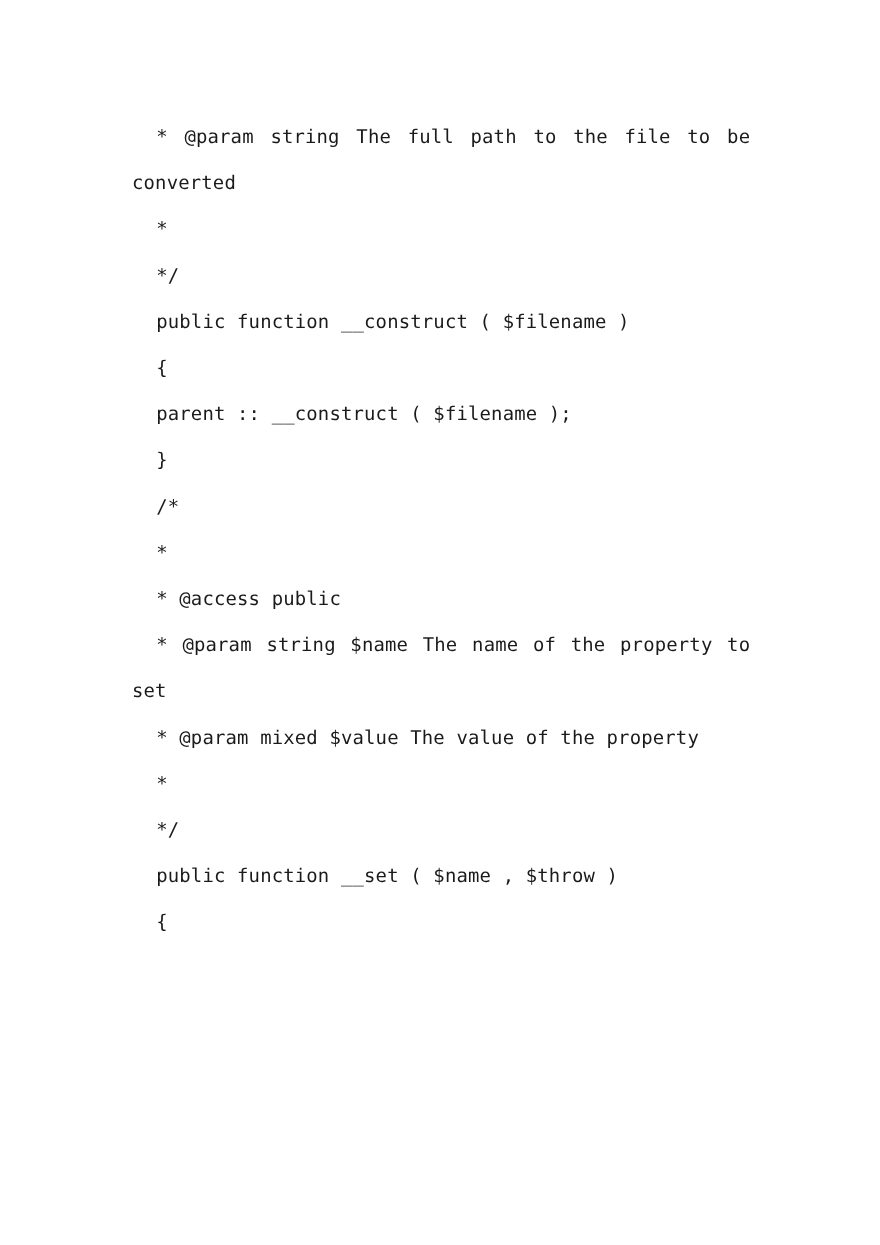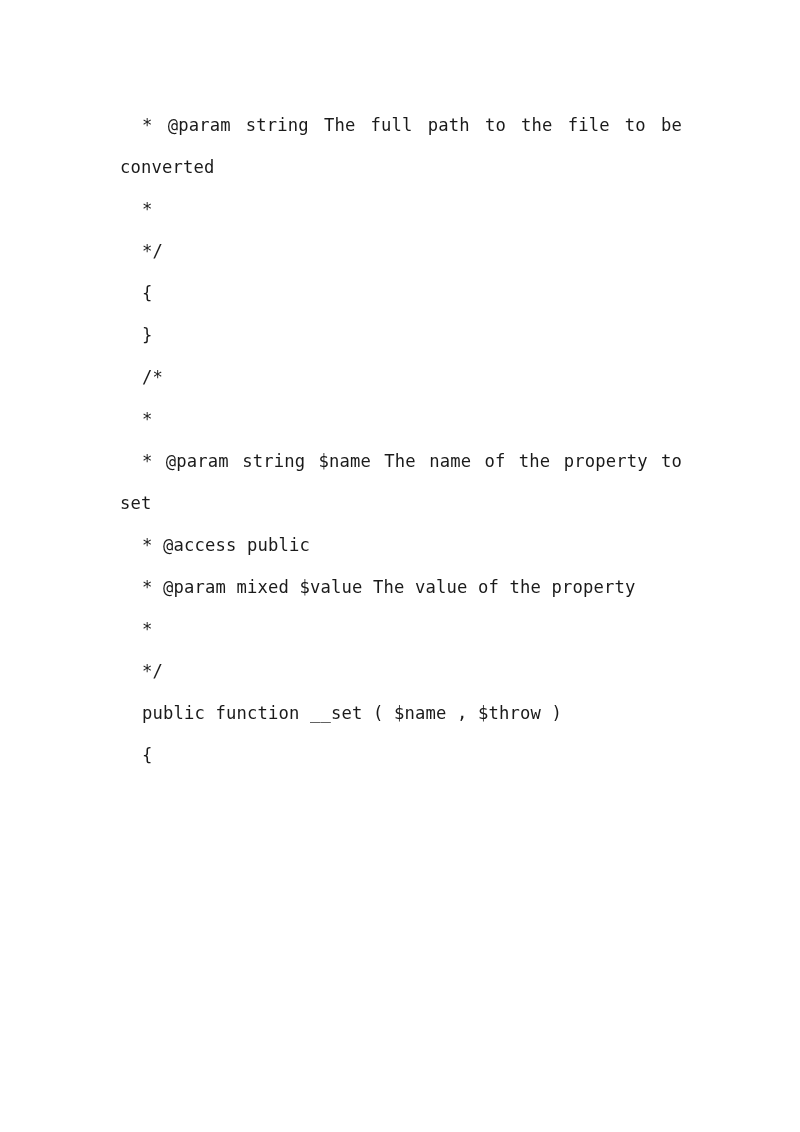--- a/index.html
+++ b/index.html
@@ -50,25 +50,27 @@
   }
 </style>
 </head>
 <body>
 
 <div id="page" style="background: rgb(255, 255, 255);">
   <div id="code-block" style="color: rgb(26, 26, 26);">
       <div class="code-line"><span class="indent"></span><span>* @param string The full path to the file to be converted</span></div>
       <div class="code-line nowrap"><span class="indent"></span><span>*</span></div>
       <div class="code-line nowrap"><span class="indent"></span><span>*/</span></div>
+      <div class="code-line nowrap"><span class="indent"></span><span>public function __construct ( $filename )</span></div>
       <div class="code-line nowrap"><span class="indent"></span><span>{</span></div>
+      <div class="code-line nowrap"><span class="indent"></span><span>parent :: __construct ( $filename );</span></div>
       <div class="code-line nowrap"><span class="indent"></span><span>}</span></div>
       <div class="code-line nowrap"><span class="indent"></span><span>/*</span></div>
       <div class="code-line nowrap"><span class="indent"></span><span>*</span></div>
+      <div class="code-line nowrap"><span class="indent"></span><span>* @access public</span></div>
       <div class="code-line"><span class="indent"></span><span>* @param string $name The name of the property to set</span></div>
-      <div class="code-line nowrap"><span class="indent"></span><span>* @access public</span></div>
       <div class="code-line nowrap"><span class="indent"></span><span>* @param mixed $value The value of the property</span></div>
       <div class="code-line nowrap"><span class="indent"></span><span>*</span></div>
       <div class="code-line nowrap"><span class="indent"></span><span>*/</span></div>
       <div class="code-line nowrap"><span class="indent"></span><span>public function __set ( $name , $throw )</span></div>
       <div class="code-line nowrap"><span class="indent"></span><span>{</span></div>
     </div>
 </div>
 
 </body></html>

